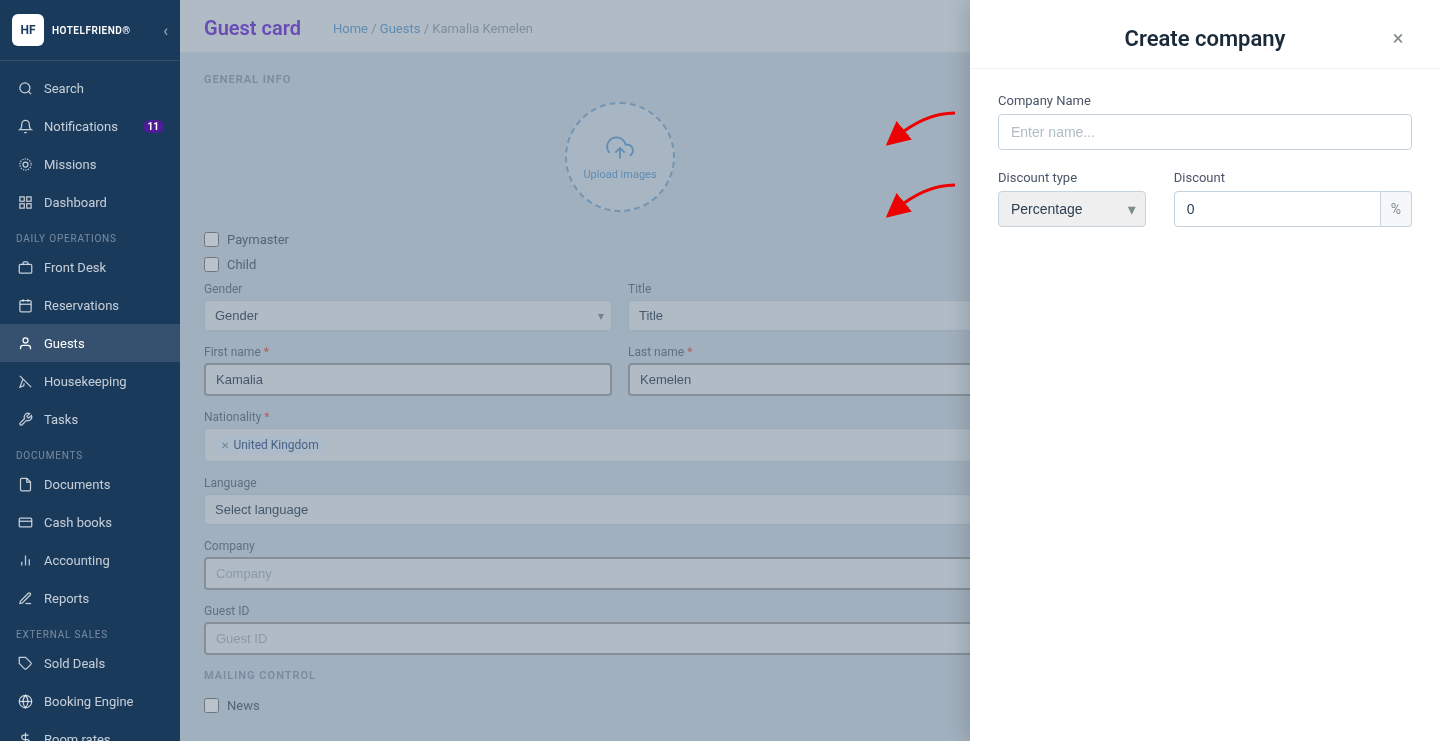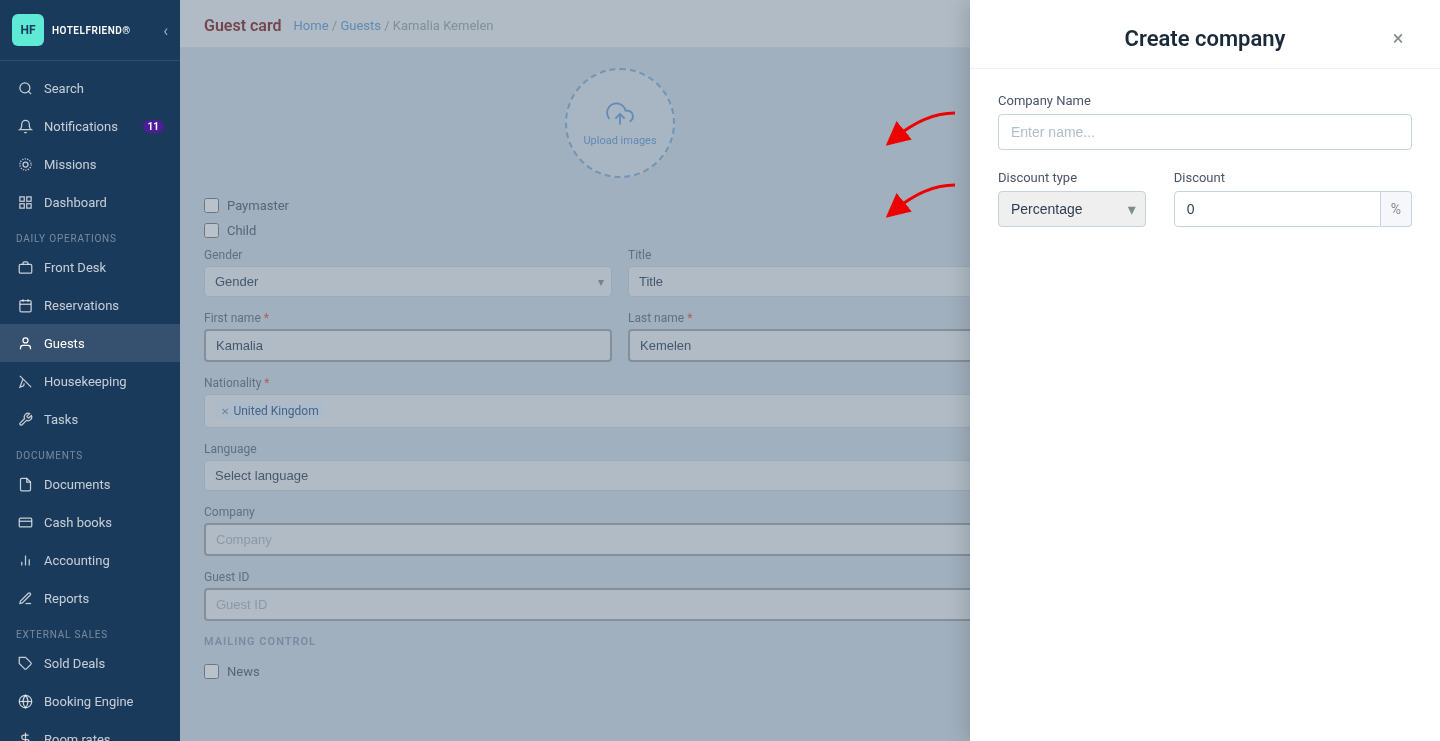--- a/index.html
+++ b/index.html
@@ -15,21 +15,21 @@
       flex-shrink: 0;
     }
     .sidebar-logo {
       display: flex;
       align-items: center;
       padding: 14px 12px;
       border-bottom: 1px solid rgba(255,255,255,0.1);
     }
     .sidebar-logo-icon {
       width: 32px; height: 32px;
-      background: #5eead4;
+      background: #ffffff;
       border-radius: 6px;
       display: flex; align-items: center; justify-content: center;
       font-size: 12px; font-weight: bold; color: #1a3a5c; margin-right: 8px;
     }
     .sidebar-logo-text { color: #fff; font-size: 10px; font-weight: 600; letter-spacing: 0.5px; }
     .sidebar-collapse-btn { margin-left: auto; color: rgba(255,255,255,0.6); cursor: pointer; font-size: 16px; }
 
     .sidebar-nav { flex: 1; overflow-y: auto; padding: 8px 0; }
     .sidebar-item {
       display: flex; align-items: center;
@@ -74,21 +74,21 @@
       position: relative;
       overflow: hidden;
     }
 
     .guest-card-header {
       padding: 16px 24px 12px;
       background: rgba(255,255,255,0.6);
       border-bottom: 1px solid #dde3ea;
       display: flex; align-items: center; gap: 8px;
     }
-    .guest-card-title { font-size: 16px; font-weight: 600; color: #7f1d1d; margin-right: 4px; }
+    .guest-card-title { font-size: 20px; font-weight: 600; color: #6d28d9; margin-right: 24px; }
     .breadcrumb { font-size: 13px; color: #7f8c8d; }
     .breadcrumb span { color: #95a5a6; }
     .breadcrumb a { color: #5b9bd5; cursor: pointer; }
 
     .guest-card-body {
       display: flex;
       height: calc(100% - 58px);
       overflow: hidden;
     }
 
@@ -455,20 +455,21 @@
         <span> / </span>
         <a>Guests</a>
         <span> / </span>
         <span>Kamalia Kemelen</span>
       </div>
     </div>
 
     <div class="guest-card-body">
 
       <div class="form-section">
+        <div class="form-section-title">GENERAL INFO</div>
 
         <div class="upload-area">
           <svg width="28" height="28" viewBox="0 0 24 24" fill="none" stroke="#5b9bd5" stroke-width="1.5">
             <polyline points="16 16 12 12 8 16"></polyline>
               <line x1="12" y1="12" x2="12" y2="21"></line>
             <path d="M20.39 18.39A5 5 0 0 0 18 9h-1.26A8 8 0 1 0 3 16.3"></path>
           </svg>
           <span>Upload images</span>
         </div>
 

